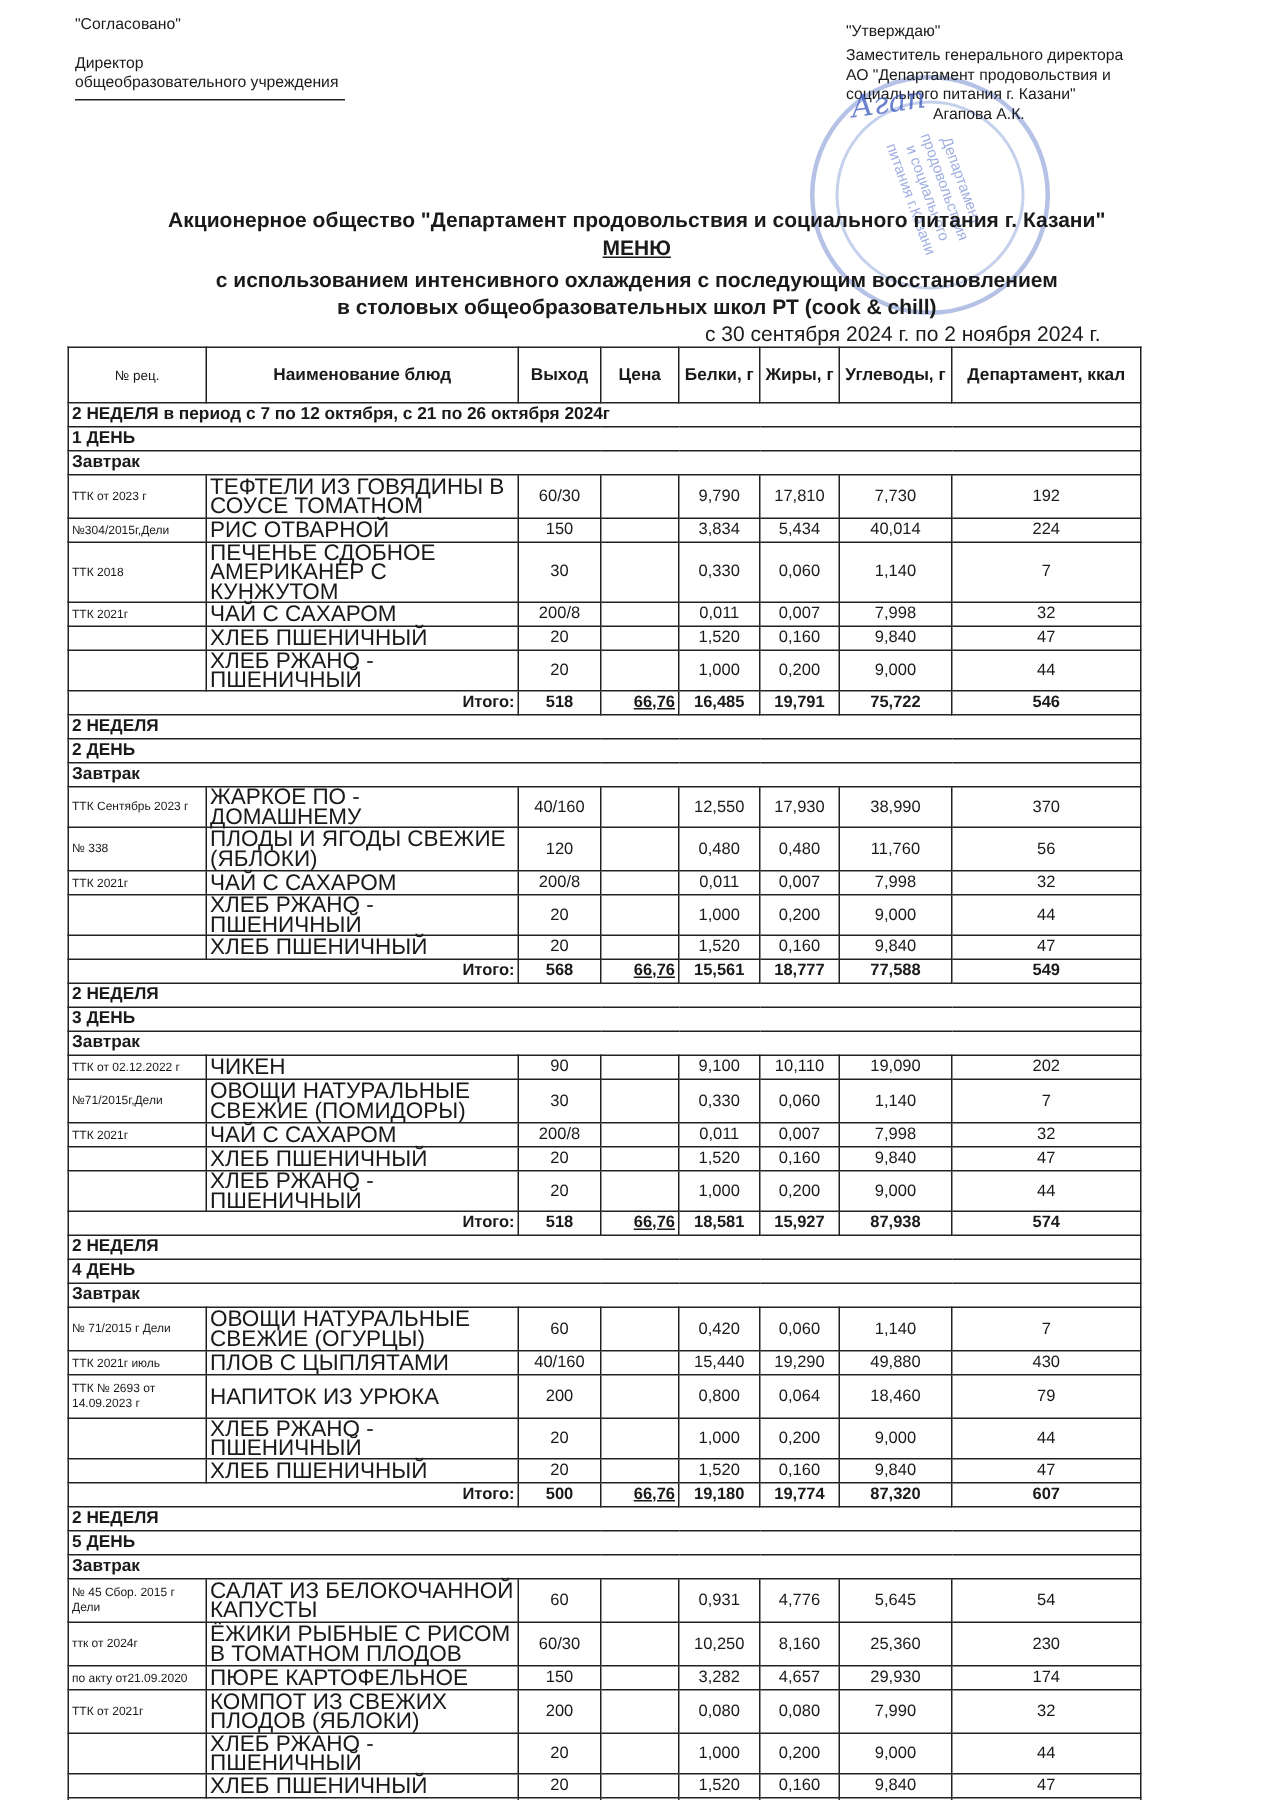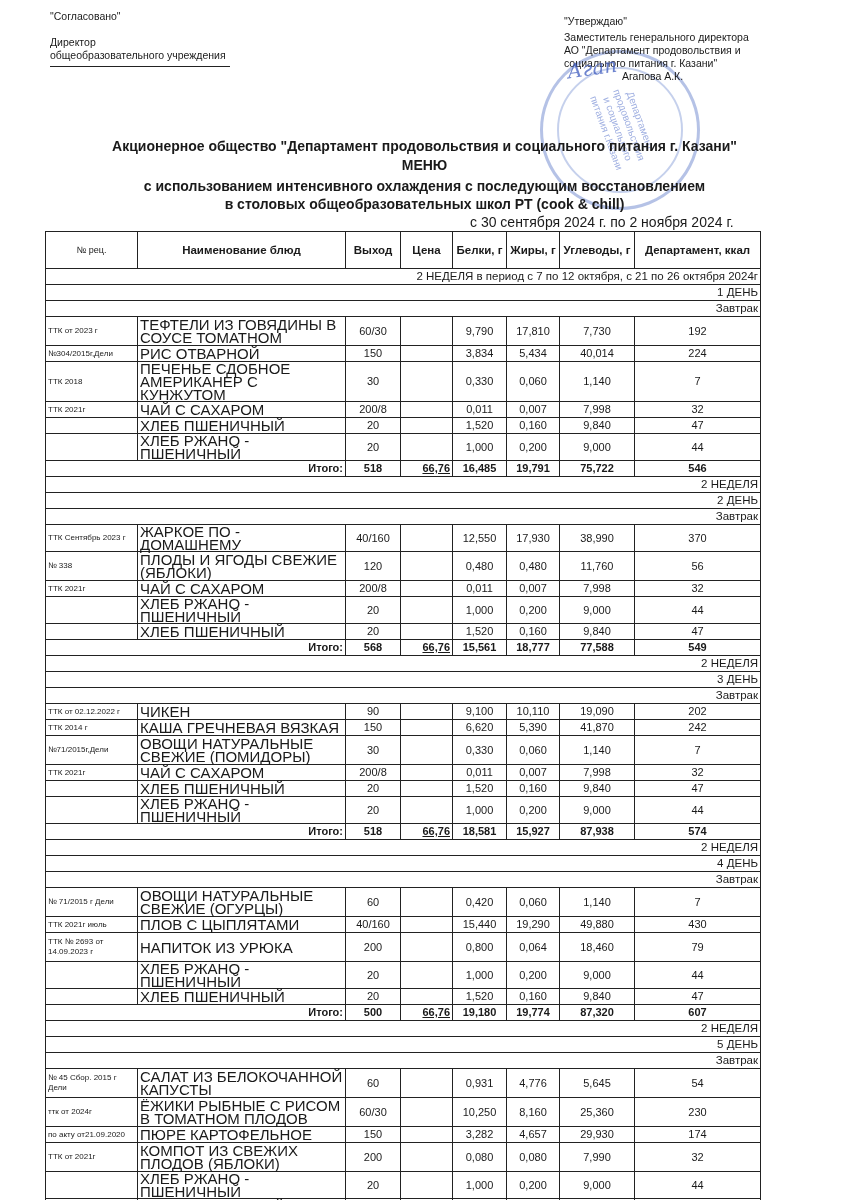--- a/index.html
+++ b/index.html
@@ -13,32 +13,32 @@
   #stamp { left: 540px; top: 50px; width: 160px; height: 160px; border-radius: 50%;
            border: 3px solid rgba(90,120,200,0.45); box-sizing: border-box; }
   #stamp::before { content: ""; position: absolute; left: 14px; top: 14px; right: 14px; bottom: 14px;
            border-radius: 50%; border: 2px solid rgba(90,120,200,0.35); }
   #stamp .stamp-text { position: absolute; left: 40px; top: 50px; width: 80px; text-align: center;
            font-size: 10px; line-height: 12px; color: rgba(80,110,200,0.55); transform: rotate(70deg); }
   #signature { left: 567px; top: 56px; font-family: "DejaVu Serif", serif; font-style: italic;
            font-size: 20px; color: rgba(60,90,190,0.75); transform: rotate(-8deg); }
   .titles { left: 0; width: 849px; text-align: center; font-weight: bold; font-size: 14px; }
   #t1 { top: 138px; }
-  #t2 { top: 157px; }
+  #t2 { top: 157px; text-decoration: underline; }
   #t3 { top: 178px; }
   #t4 { top: 196px; }
   #t5 { left: 470px; top: 214px; font-weight: normal; font-size: 14px; }
   table { position: absolute; left: 45px; top: 231px; border-collapse: collapse; table-layout: fixed; }
   td, th { border: 1px solid #222; padding: 0 2px; font-size: 11px; line-height: 13px; }
   th { font-weight: bold; font-size: 11.5px; text-align: center; height: 36px; }
   th.rec { font-weight: normal; font-size: 9px; }
   td.rec { font-size: 8px; line-height: 10px; }
   td.name { font-size: 15px; }
   td.num { text-align: center; }
-  tr.band td { font-weight: normal; font-size: 11.5px; height: 15px; text-align: right; }
+  tr.band td { font-weight: bold; font-size: 11.5px; height: 15px; }
   tr.item td { height: 15px; }
   tr.item.tall td { height: 28px; }
   tr.total td { font-weight: bold; height: 15px; }
   tr.total td.label { text-align: right; }
   tr.total td.price { text-align: right; text-decoration: underline; }
 </style>
 </head>
 <body>
 
 <div id="left-block" class="abs small">
@@ -252,30 +252,20 @@
       <tr class="item">
         <td class="rec">ТТК от 02.12.2022 г</td>
         <td class="name">ЧИКЕН</td>
         <td class="num">90</td>
         <td class="num"></td>
         <td class="num">9,100</td>
         <td class="num">10,110</td>
         <td class="num">19,090</td>
         <td class="num">202</td>
       </tr>
-      <tr class="item">
-        <td class="rec">ТТК 2014 г</td>
-        <td class="name">КАША ГРЕЧНЕВАЯ ВЯЗКАЯ</td>
-        <td class="num">150</td>
-        <td class="num"></td>
-        <td class="num">6,620</td>
-        <td class="num">5,390</td>
-        <td class="num">41,870</td>
-        <td class="num">242</td>
-      </tr>
       <tr class="item tall">
         <td class="rec">№71/2015г,Дели</td>
         <td class="name">ОВОЩИ НАТУРАЛЬНЫЕ СВЕЖИЕ (ПОМИДОРЫ)</td>
         <td class="num">30</td>
         <td class="num"></td>
         <td class="num">0,330</td>
         <td class="num">0,060</td>
         <td class="num">1,140</td>
         <td class="num">7</td>
       </tr>

